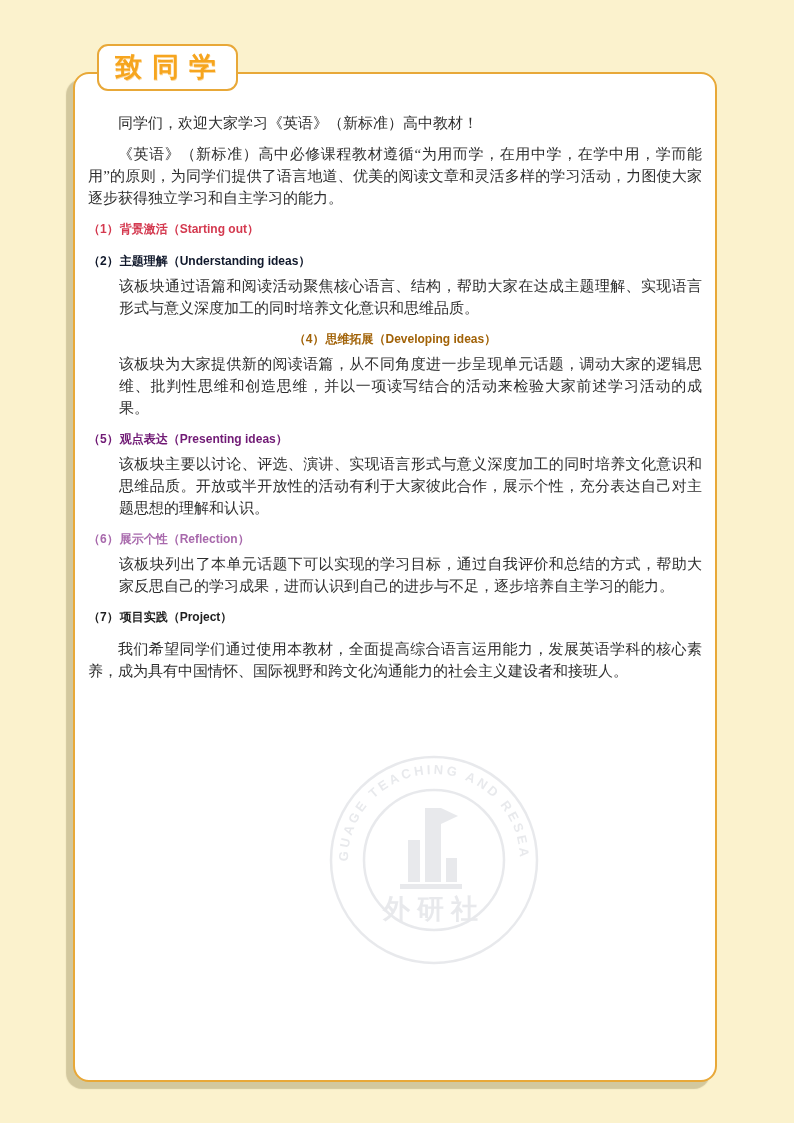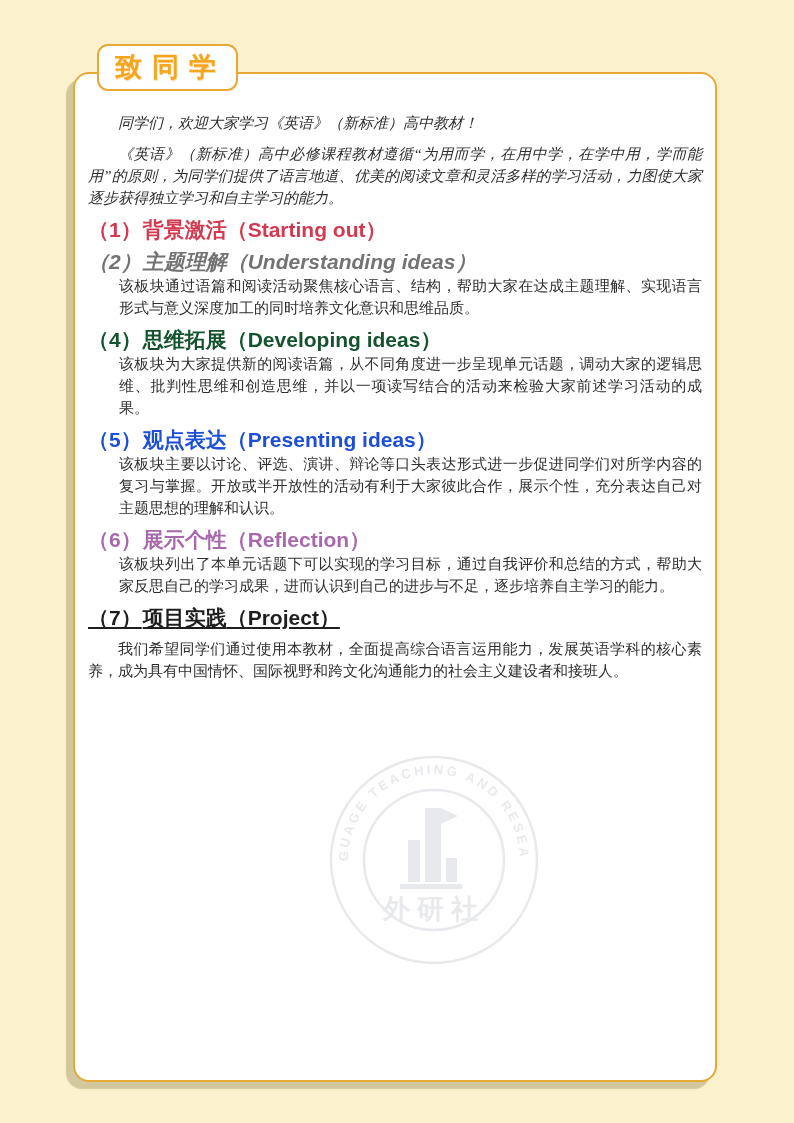--- a/index.html
+++ b/index.html
@@ -55,27 +55,26 @@
     width: 614px;
     z-index: 2;
     font-size: 15px;
     line-height: 22px;
     color: #2E2E2E;
     text-align: justify;
   }
   .content p.para {
     text-indent: 2em;
     margin-bottom: 9px;
-    font-style: italic;
   }
   .section { margin-bottom: 9px; }
   .sec-head {
     font-family: "Liberation Sans", "DejaVu Sans", sans-serif;
     font-weight: bold;
-    font-size: 21px;
+    font-size: 12px;
     line-height: 23px;
     margin-bottom: 2px;
     text-align: left;
   }
   .sec-head .num { margin-right: 1px; }
   .sec-body {
     padding-left: 31px;
     text-indent: 0;
   }
   .closing { text-indent: 2em; margin-top: 4px; }
@@ -117,50 +116,50 @@
     <p class="para">同学们，欢迎大家学习《英语》（新标准）高中教材！</p>
     <p class="para">《英语》（新标准）高中必修课程教材遵循“为用而学，在用中学，在学中用，学而能用”的原则，为同学们提供了语言地道、优美的阅读文章和灵活多样的学习活动，力图使大家逐步获得独立学习和自主学习的能力。</p>
 
     <div class="section">
       <div class="sec-head" style="color: rgb(212, 57, 79);">
         <span class="num">（1）</span><span>背景激活</span><span class="en">（Starting out）</span>
       </div>
     </div>
 
     <div class="section">
-      <div class="sec-head" style="color: #737373; font-style: italic;">
+      <div class="sec-head" style="color: #0f172a;">
         <span class="num">（2）</span><span>主题理解</span><span class="en">（Understanding ideas）</span>
       </div>
       <p class="sec-body">该板块通过语篇和阅读活动聚焦核心语言、结构，帮助大家在达成主题理解、实现语言形式与意义深度加工的同时培养文化意识和思维品质。</p>
     </div>
 
 
     <div class="section">
-      <div class="sec-head" style="color: #14532d;">
+      <div class="sec-head" style="color: #a16207; text-align: center;">
         <span class="num">（4）</span><span>思维拓展</span><span class="en">（Developing ideas）</span>
       </div>
       <p class="sec-body">该板块为大家提供新的阅读语篇，从不同角度进一步呈现单元话题，调动大家的逻辑思维、批判性思维和创造思维，并以一项读写结合的活动来检验大家前述学习活动的成果。</p>
     </div>
 
     <div class="section">
-      <div class="sec-head" style="color: #1d4ed8;">
+      <div class="sec-head" style="color: #701a75;">
         <span class="num">（5）</span><span>观点表达</span><span class="en">（Presenting ideas）</span>
       </div>
-      <p class="sec-body">该板块主要以讨论、评选、演讲、辩论等口头表达形式进一步促进同学们对所学内容的复习与掌握。开放或半开放性的活动有利于大家彼此合作，展示个性，充分表达自己对主题思想的理解和认识。</p>
+      <p class="sec-body">该板块主要以讨论、评选、演讲、实现语言形式与意义深度加工的同时培养文化意识和思维品质。开放或半开放性的活动有利于大家彼此合作，展示个性，充分表达自己对主题思想的理解和认识。</p>
     </div>
 
     <div class="section">
       <div class="sec-head" style="color: rgb(168, 105, 172);">
         <span class="num">（6）</span><span>展示个性</span><span class="en">（Reflection）</span>
       </div>
       <p class="sec-body">该板块列出了本单元话题下可以实现的学习目标，通过自我评价和总结的方式，帮助大家反思自己的学习成果，进而认识到自己的进步与不足，逐步培养自主学习的能力。</p>
     </div>
 
     <div class="section">
-      <div class="sec-head" style="color: rgb(30, 30, 30); text-decoration: underline;">
+      <div class="sec-head" style="color: rgb(30, 30, 30);">
         <span class="num">（7）</span><span>项目实践</span><span class="en">（Project）</span>
       </div>
     </div>
 
     <p class="closing">我们希望同学们通过使用本教材，全面提高综合语言运用能力，发展英语学科的核心素养，成为具有中国情怀、国际视野和跨文化沟通能力的社会主义建设者和接班人。</p>
 
   </div>
 </div>
 
 </body></html>

